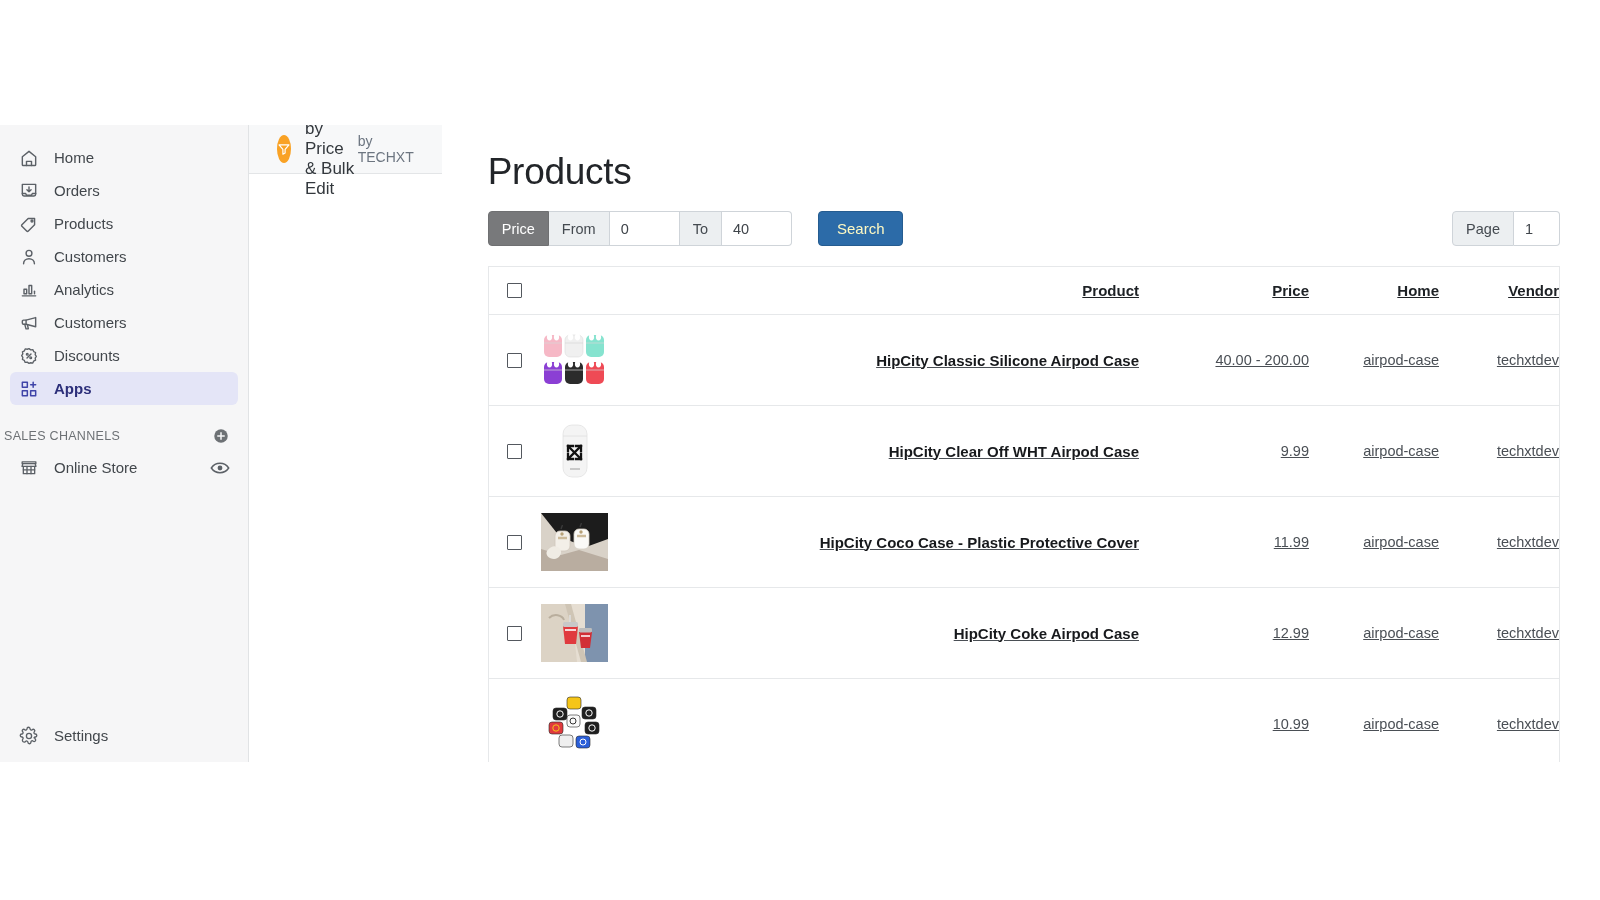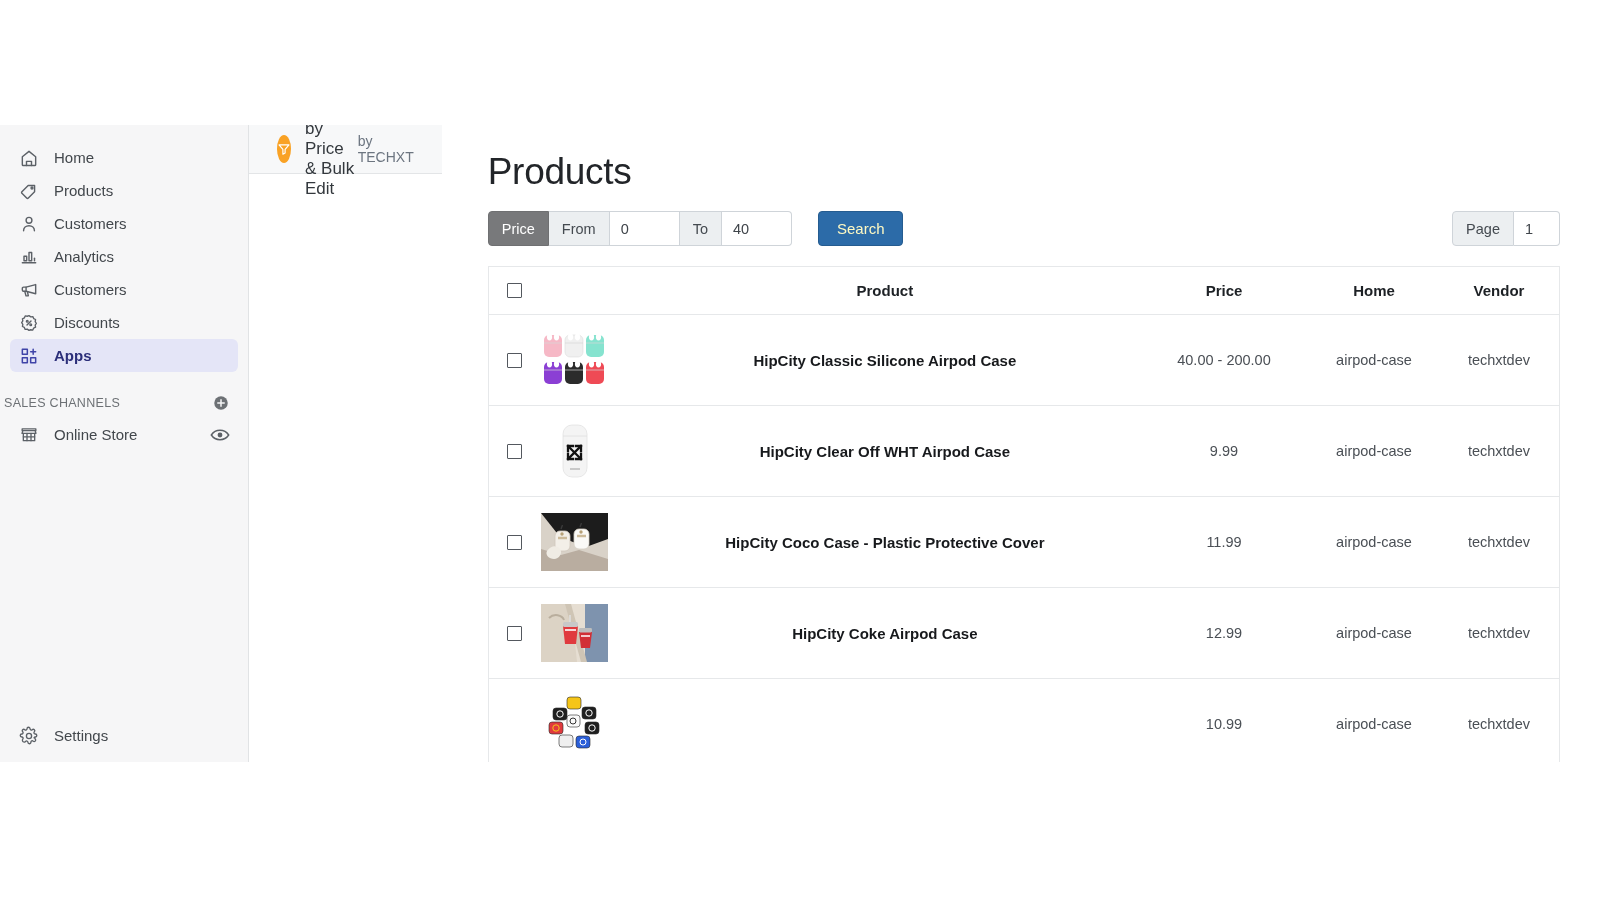--- a/index.html
+++ b/index.html
@@ -178,21 +178,21 @@
     font-size: 15px;
     cursor: pointer;
     font-family: "Liberation Sans", sans-serif;
   }
   .page-grp { margin-left: auto; }
   .page-val { width: 46px; border-left: none; }
 
   
   .tbl-wrap { border: 1px solid #e6e8ea; border-bottom: none; }
   table { width: 100%; border-collapse: collapse; table-layout: fixed; }
-  th, td { text-align: center; }
+  th, td { text-align: right; text-decoration: underline; }
   thead th {
     font-size: 15px;
     font-weight: bold;
     color: #1d2125;
     padding: 15px 0;
     border-bottom: 1px solid #e6e8ea;
   }
   tbody td {
     border-bottom: 1px solid #e6e8ea;
     padding: 14px 0;
@@ -240,20 +240,30 @@
     <div class="nav-item">
       <span class="ico">
         <svg width="20" height="20" viewBox="0 0 24 24" fill="none" stroke="#5c6167" stroke-width="1.7" stroke-linecap="round" stroke-linejoin="round">
           <path d="M4 10.5 12 4l8 6.5V20a1 1 0 0 1-1 1H5a1 1 0 0 1-1-1z"></path>
           <path d="M9 21v-5h6v5"></path>
         </svg>
       </span>
       <span>Home</span>
     </div>
 
+    <div class="nav-item">
+      <span class="ico">
+        <svg width="20" height="20" viewBox="0 0 24 24" fill="none" stroke="#5c6167" stroke-width="1.7" stroke-linecap="round" stroke-linejoin="round">
+          <path d="M4 4h16v12a2 2 0 0 1-2 2H6a2 2 0 0 1-2-2z"></path>
+          <path d="M12 7v6m0 0-2.5-2.5M12 13l2.5-2.5"></path>
+          <path d="M4 15h4l1 2h6l1-2h4"></path>
+        </svg>
+      </span>
+      <span>Orders</span>
+    </div>
 
     <div class="nav-item">
       <span class="ico">
         <svg width="20" height="20" viewBox="0 0 24 24" fill="none" stroke="#5c6167" stroke-width="1.7" stroke-linecap="round" stroke-linejoin="round">
           <path d="M3.5 12.8 11 5.3h7.7V13L11.2 20.5a1.4 1.4 0 0 1-2 0l-5.7-5.7a1.4 1.4 0 0 1 0-2z"></path>
           <circle cx="15.6" cy="8.4" r="1.15"></circle>
         </svg>
       </span>
       <span>Products</span>
     </div>

